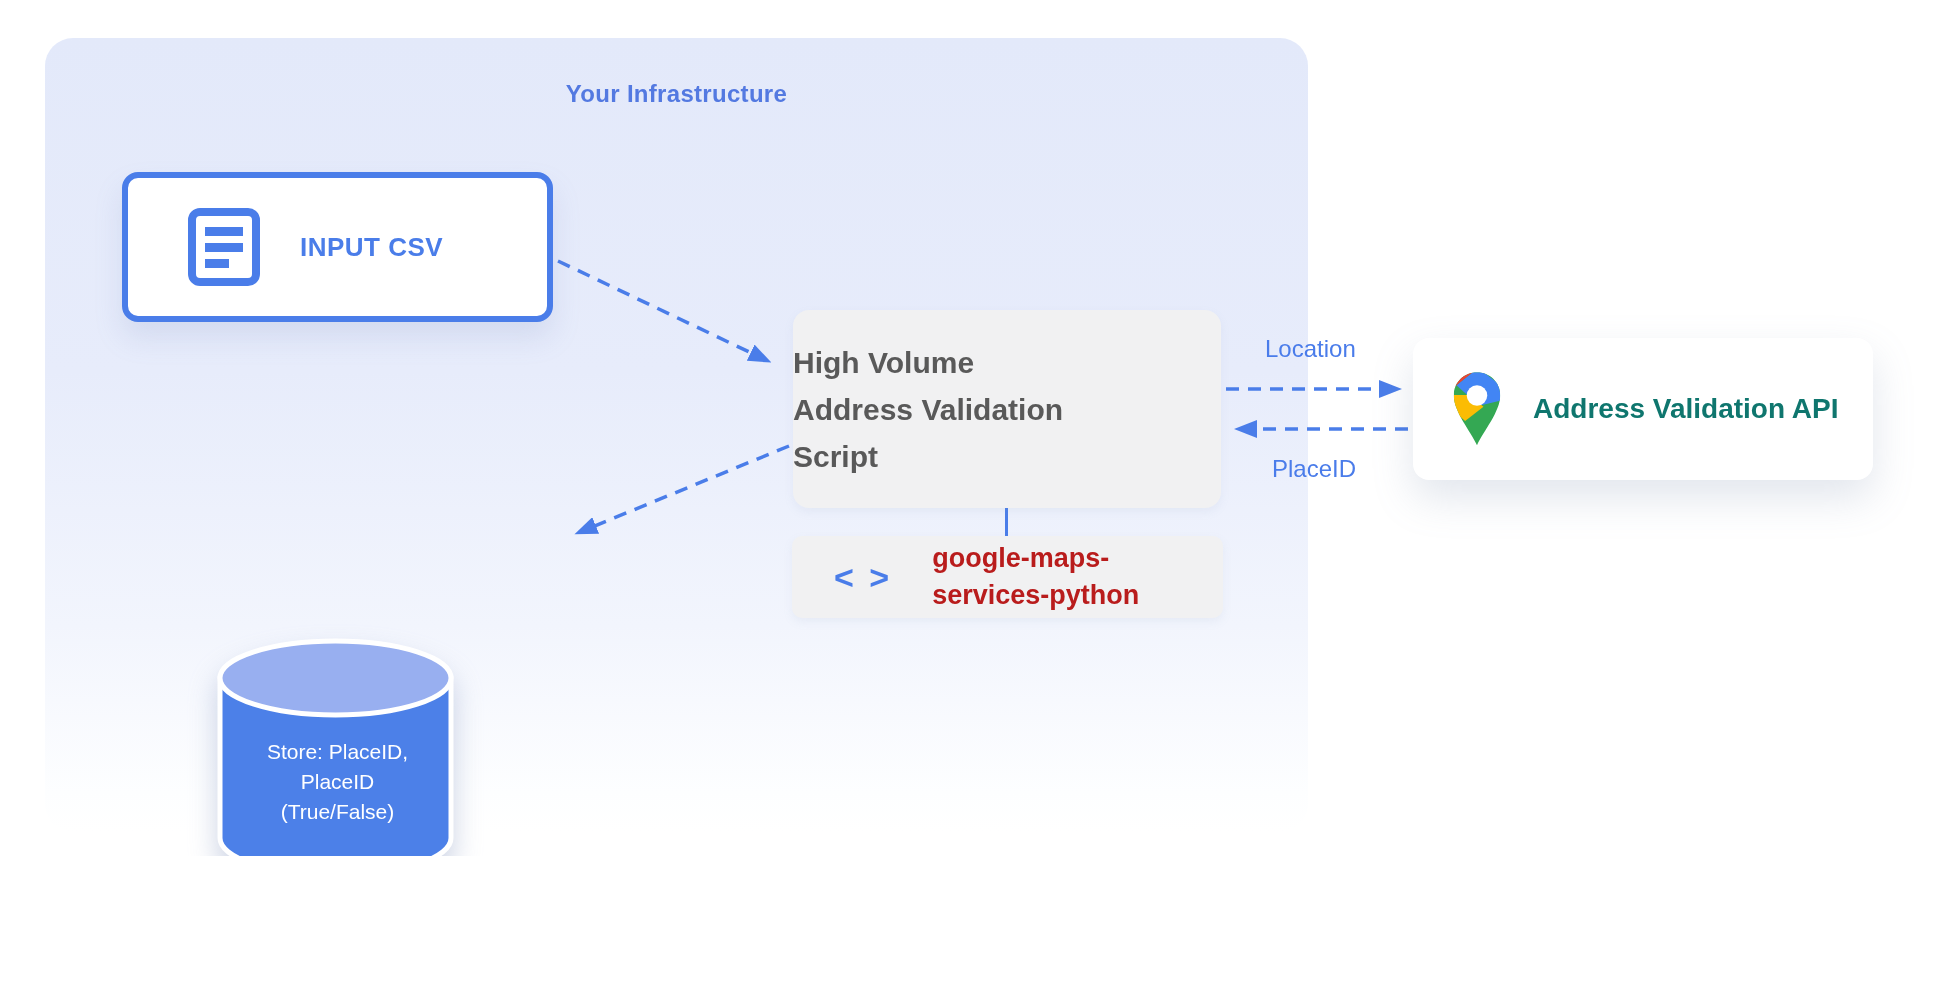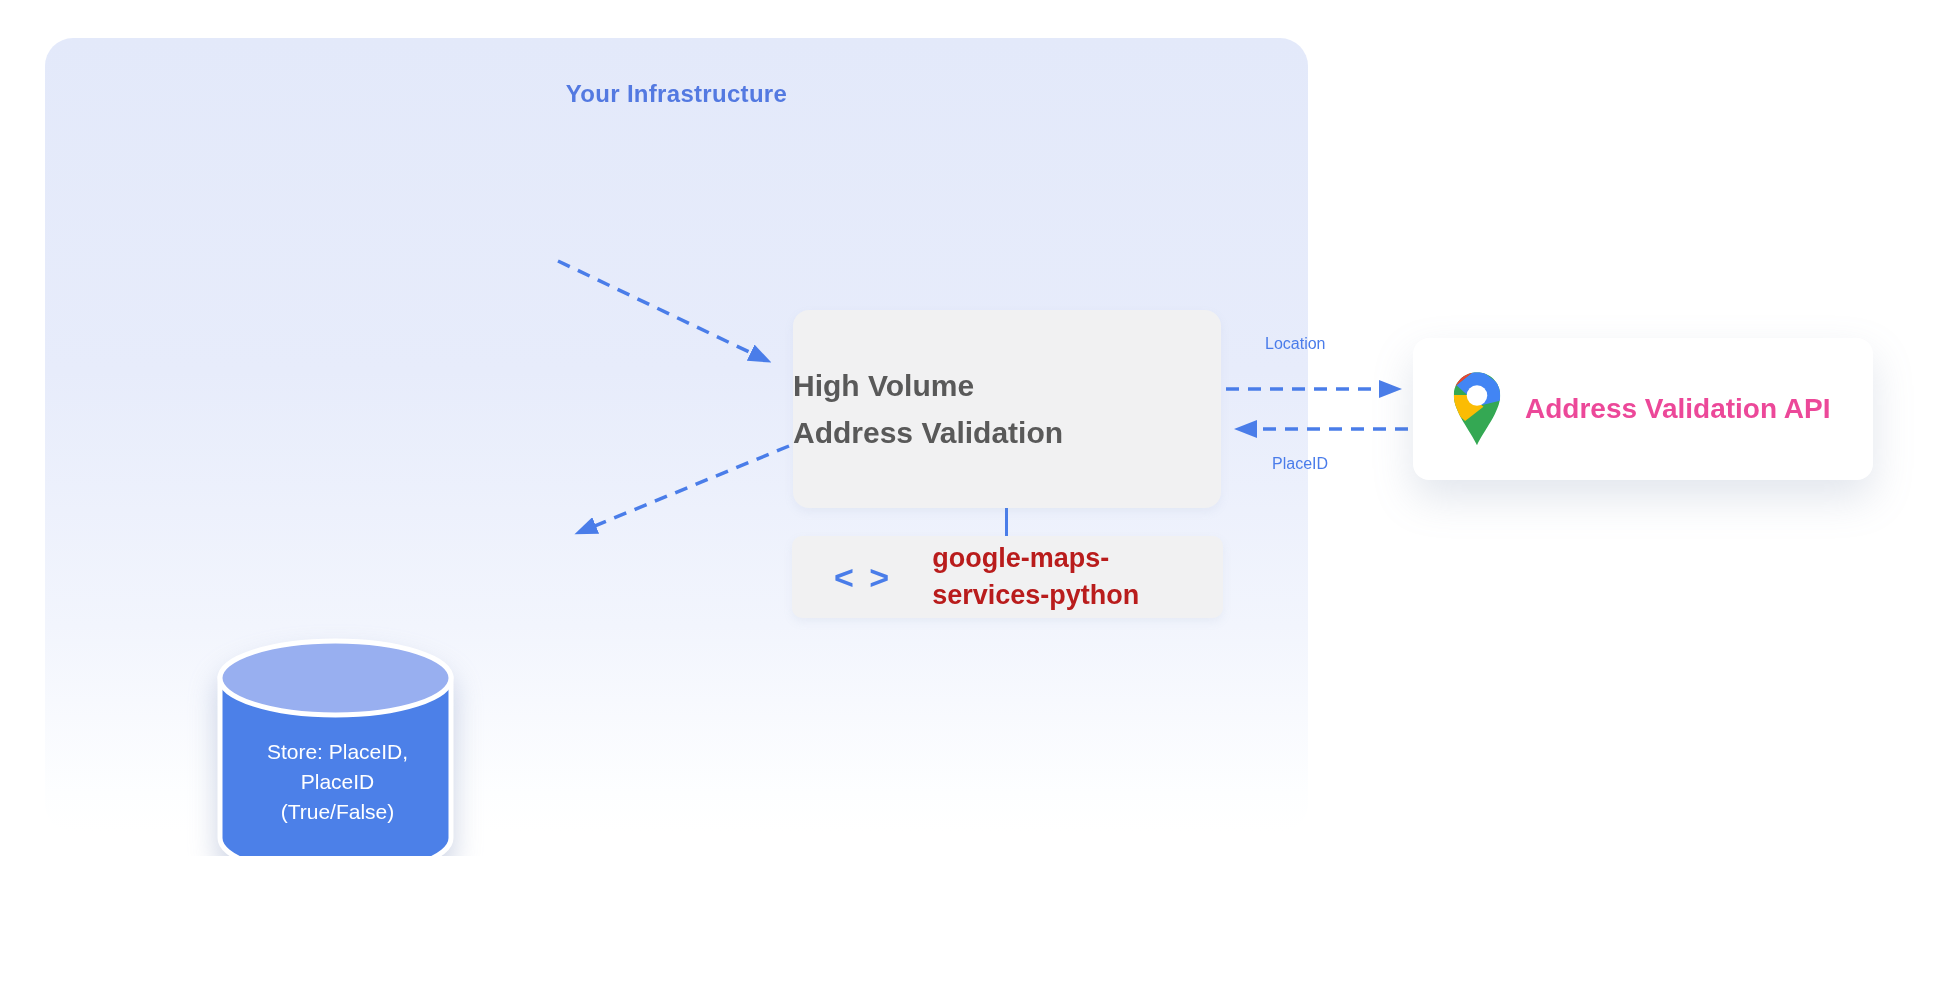--- a/index.html
+++ b/index.html
@@ -73,24 +73,24 @@
   .code-icon { font-size:34px; font-weight:bold; color:#4a7de9; letter-spacing:3px; margin-right:40px; white-space:pre; }
   .library-text { font-size:27px; font-weight:bold; color:#b91c1c; line-height:37px; text-align:left; }
 
   
   .node-api {
     position:absolute; left:1413px; top:338px; width:460px; height:142px;
     background:#ffffff; border-radius:16px; box-sizing:border-box;
     display:flex; align-items:center; padding-left:37px; gap:21px;
     box-shadow:0 18px 40px rgba(125,140,175,.22);
   }
-  .api-label { font-size:28px; font-weight:bold; color:#ec4899; }
+  .api-label { font-size:28px; font-weight:bold; color:#0f766e;margin-left:8px; }
 
   
-  .edge-label { position:absolute; font-size:16px; color:#4a7cea; }
+  .edge-label { position:absolute; font-size:24px; color:#4a7cea; }
   .label-location { left:1265px; top:335px; }
   .label-placeid  { left:1272px; top:455px; }
   .edges { position:absolute; left:0; top:0; width:1954px; height:988px; pointer-events:none; }
 </style>
 </head>
 <body>
 
 <div class="canvas">
 
   <div class="infra">
@@ -103,35 +103,44 @@
         <path d="M0,0 L23,9 L0,18 Z" fill="#4a7de9"></path>
       </marker>
     </defs>
     <line x1="558" y1="261" x2="766" y2="360" stroke="#4a7de9" stroke-width="3.5" stroke-dasharray="13 9" marker-end="url(#ah)"></line>
     <line x1="789" y1="446" x2="580" y2="532" stroke="#4a7de9" stroke-width="3.5" stroke-dasharray="13 9" marker-end="url(#ah)"></line>
     <line x1="1226" y1="389" x2="1396" y2="389" stroke="#4a7de9" stroke-width="3.5" stroke-dasharray="13 9" marker-end="url(#ah)"></line>
     <line x1="1408" y1="429" x2="1240" y2="429" stroke="#4a7de9" stroke-width="3.5" stroke-dasharray="13 9" marker-end="url(#ah)"></line>
     <line x1="1006.5" y1="507" x2="1006.5" y2="537" stroke="#4a7de9" stroke-width="3"></line>
   </svg>
 
+  <div class="node-input">
+    <div class="outline-icon">
+      <i></i>
+        <i></i>
+        <i class="short"></i>
+    </div>
+    <div class="node-label-blue">INPUT CSV</div>
+  </div>
 
 
   <svg class="cylinder" viewBox="0 0 241 252" xmlns="http://www.w3.org/2000/svg">
     <path d="M3,40 L3,200 A115.5,37 0 0 0 234,200 L234,40 Z" fill="#4c80e8" stroke="#ffffff" stroke-width="5"></path>
     <ellipse cx="118.5" cy="40" rx="115.5" ry="37" fill="#98aff0" stroke="#ffffff" stroke-width="5"></ellipse>
   </svg>
   <div class="cyl-text">
     <div>Store: PlaceID,</div>
     <div>PlaceID</div>
     <div>(True/False)</div>
   </div>
 
   <div class="node-script">
     <div>High Volume</div>
     <div>Address Validation</div>
+    <div>Script</div>
   </div>
 
   <div class="node-library">
     <div class="code-icon">&lt; &gt;</div>
     <div class="library-text">
       <div>google-maps-</div>
       <div>services-python</div>
     </div>
   </div>
 

